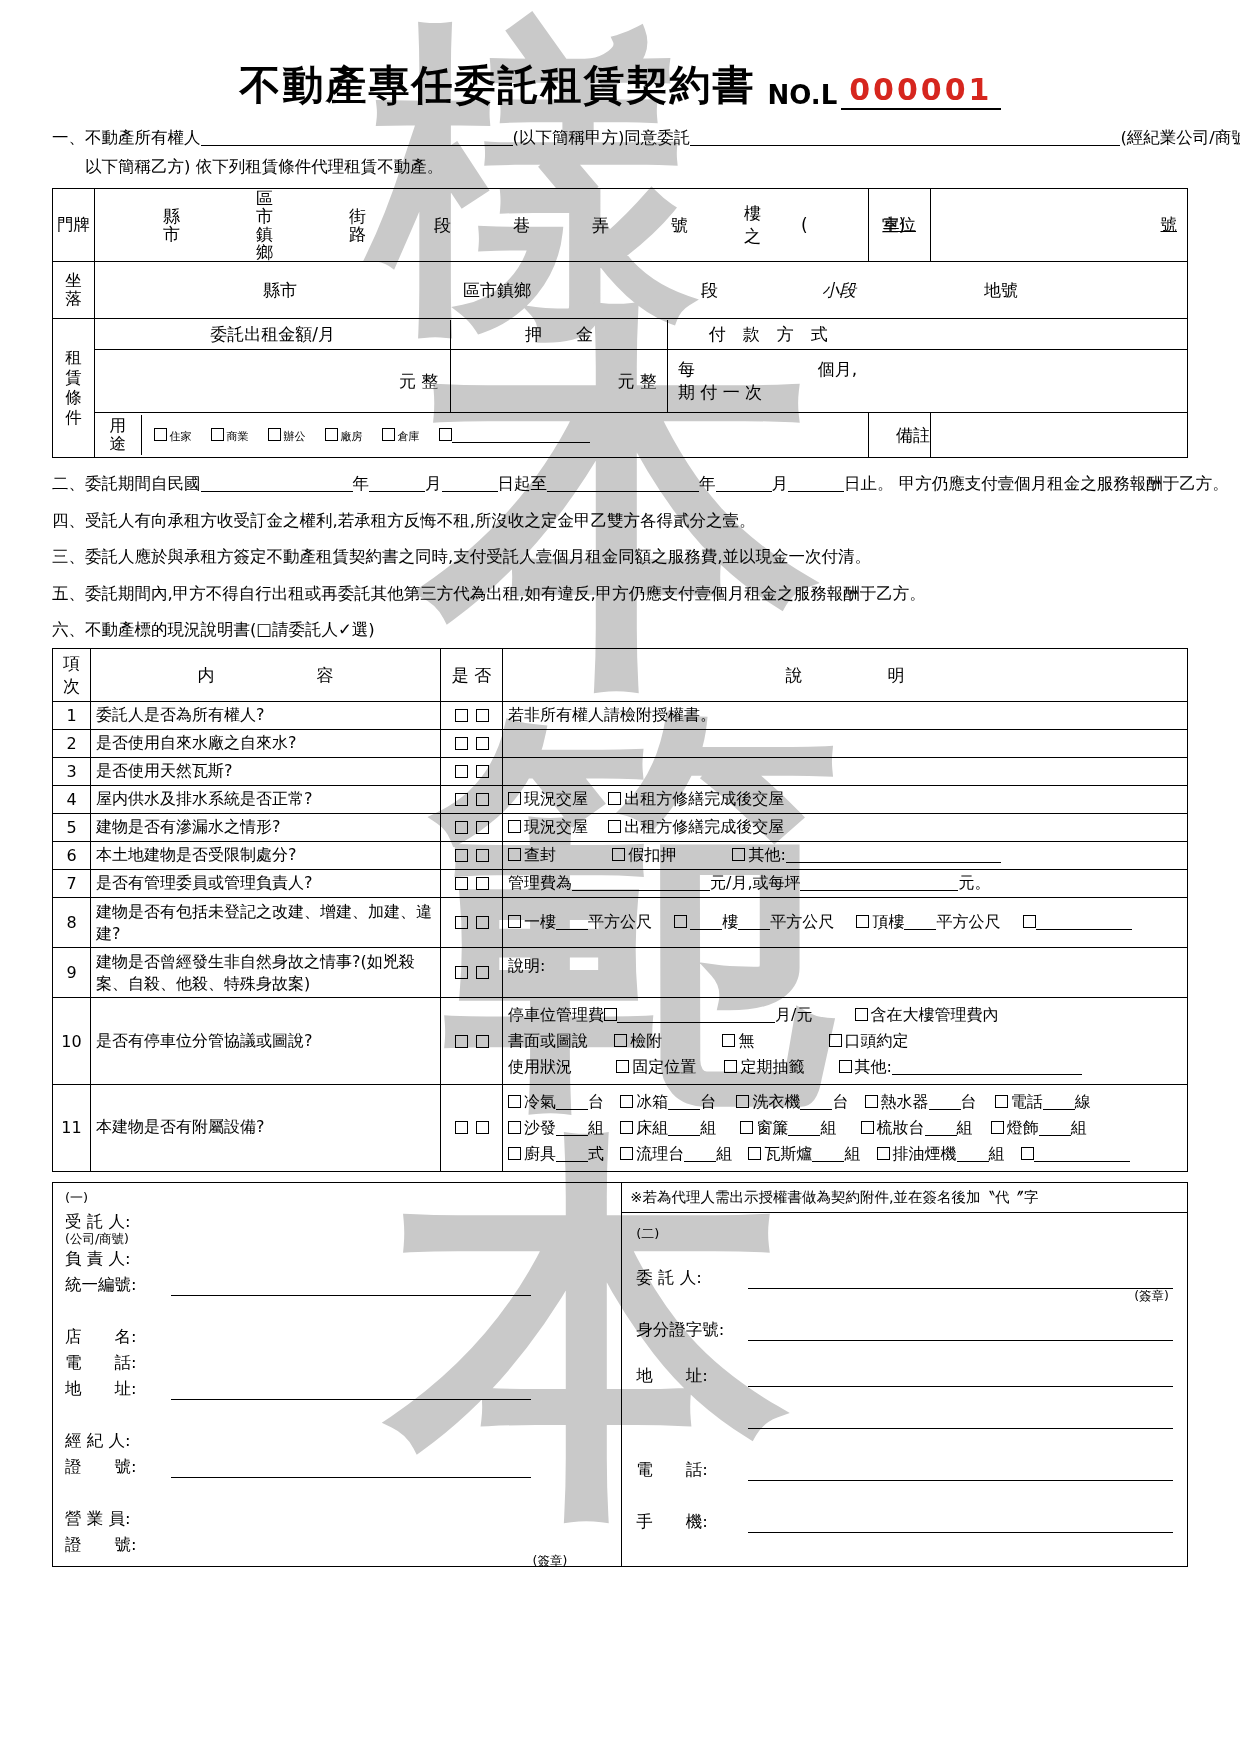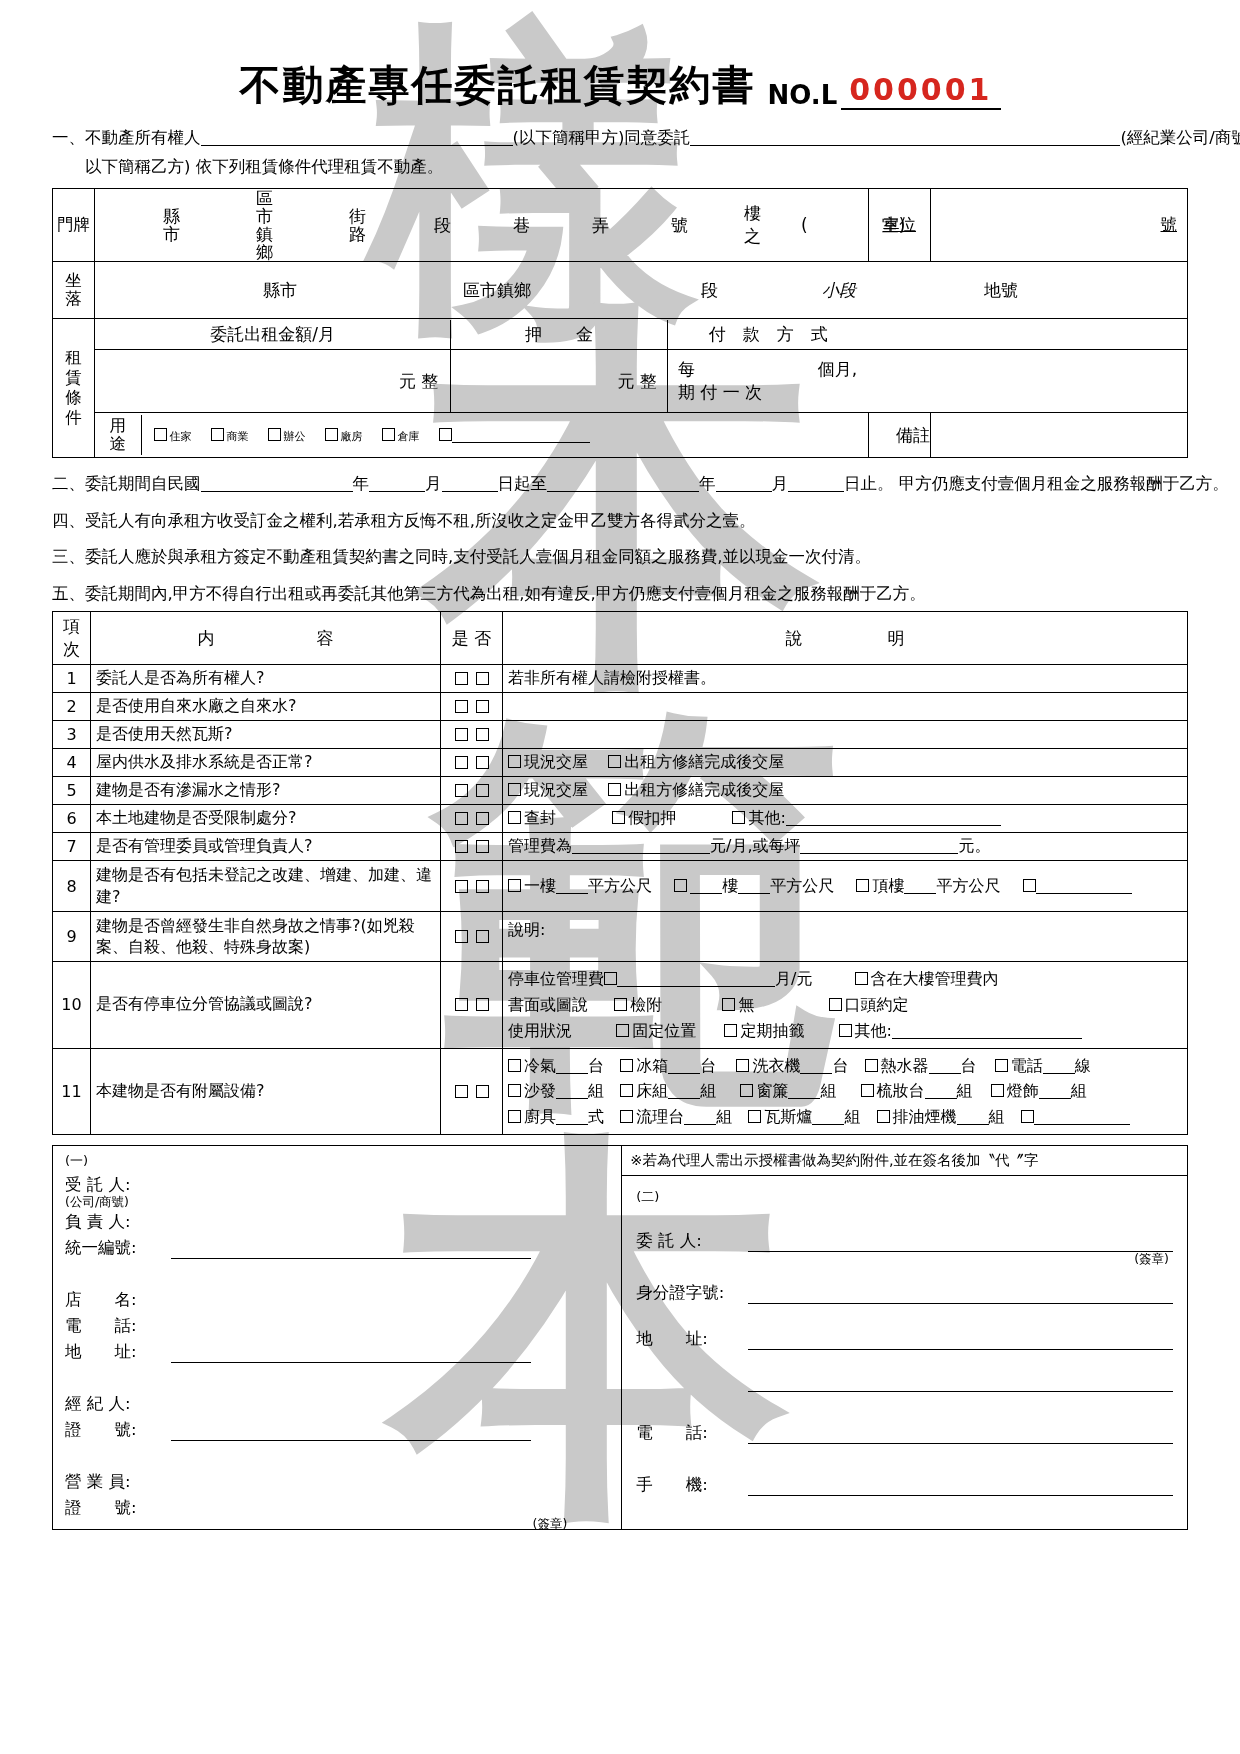--- a/index.html
+++ b/index.html
@@ -313,20 +313,21 @@
     </tr>
   </tbody>
       </table>
 
   <div class="clause" style="margin-top:13px;">
     <span>二、委託期間自民國</span><span class="ul u90"></span><span>年</span><span class="ul u55"></span><span>月</span><span class="ul u55"></span><span>日起至</span><span class="ul u90"></span><span>年</span><span class="ul u55"></span><span>月</span><span class="ul u55"></span><span>日止。 甲方仍應支付壹個月租金之服務報酬于乙方。</span>
   </div>
   <div class="clause" style="margin-top:11px;">四、受託人有向承租方收受訂金之權利,若承租方反悔不租,所沒收之定金甲乙雙方各得貳分之壹。</div>
   <div class="clause" style="margin-top:11px;">三、委託人應於與承租方簽定不動產租賃契約書之同時,支付受託人壹個月租金同額之服務費,並以現金一次付清。</div>
   <div class="clause" style="margin-top:11px;">五、委託期間內,甲方不得自行出租或再委託其他第三方代為出租,如有違反,甲方仍應支付壹個月租金之服務報酬于乙方。</div>
+  <div class="clause" style="margin-top:11px;">六、不動產標的現況說明書(□請委託人✓選)</div>
 
   <table class="dtl">
     <colgroup>
       <col style="width:38px">
           <col style="width:350px">
           <col style="width:62px">
           <col>
     </colgroup>
     <tbody>
           <tr>

